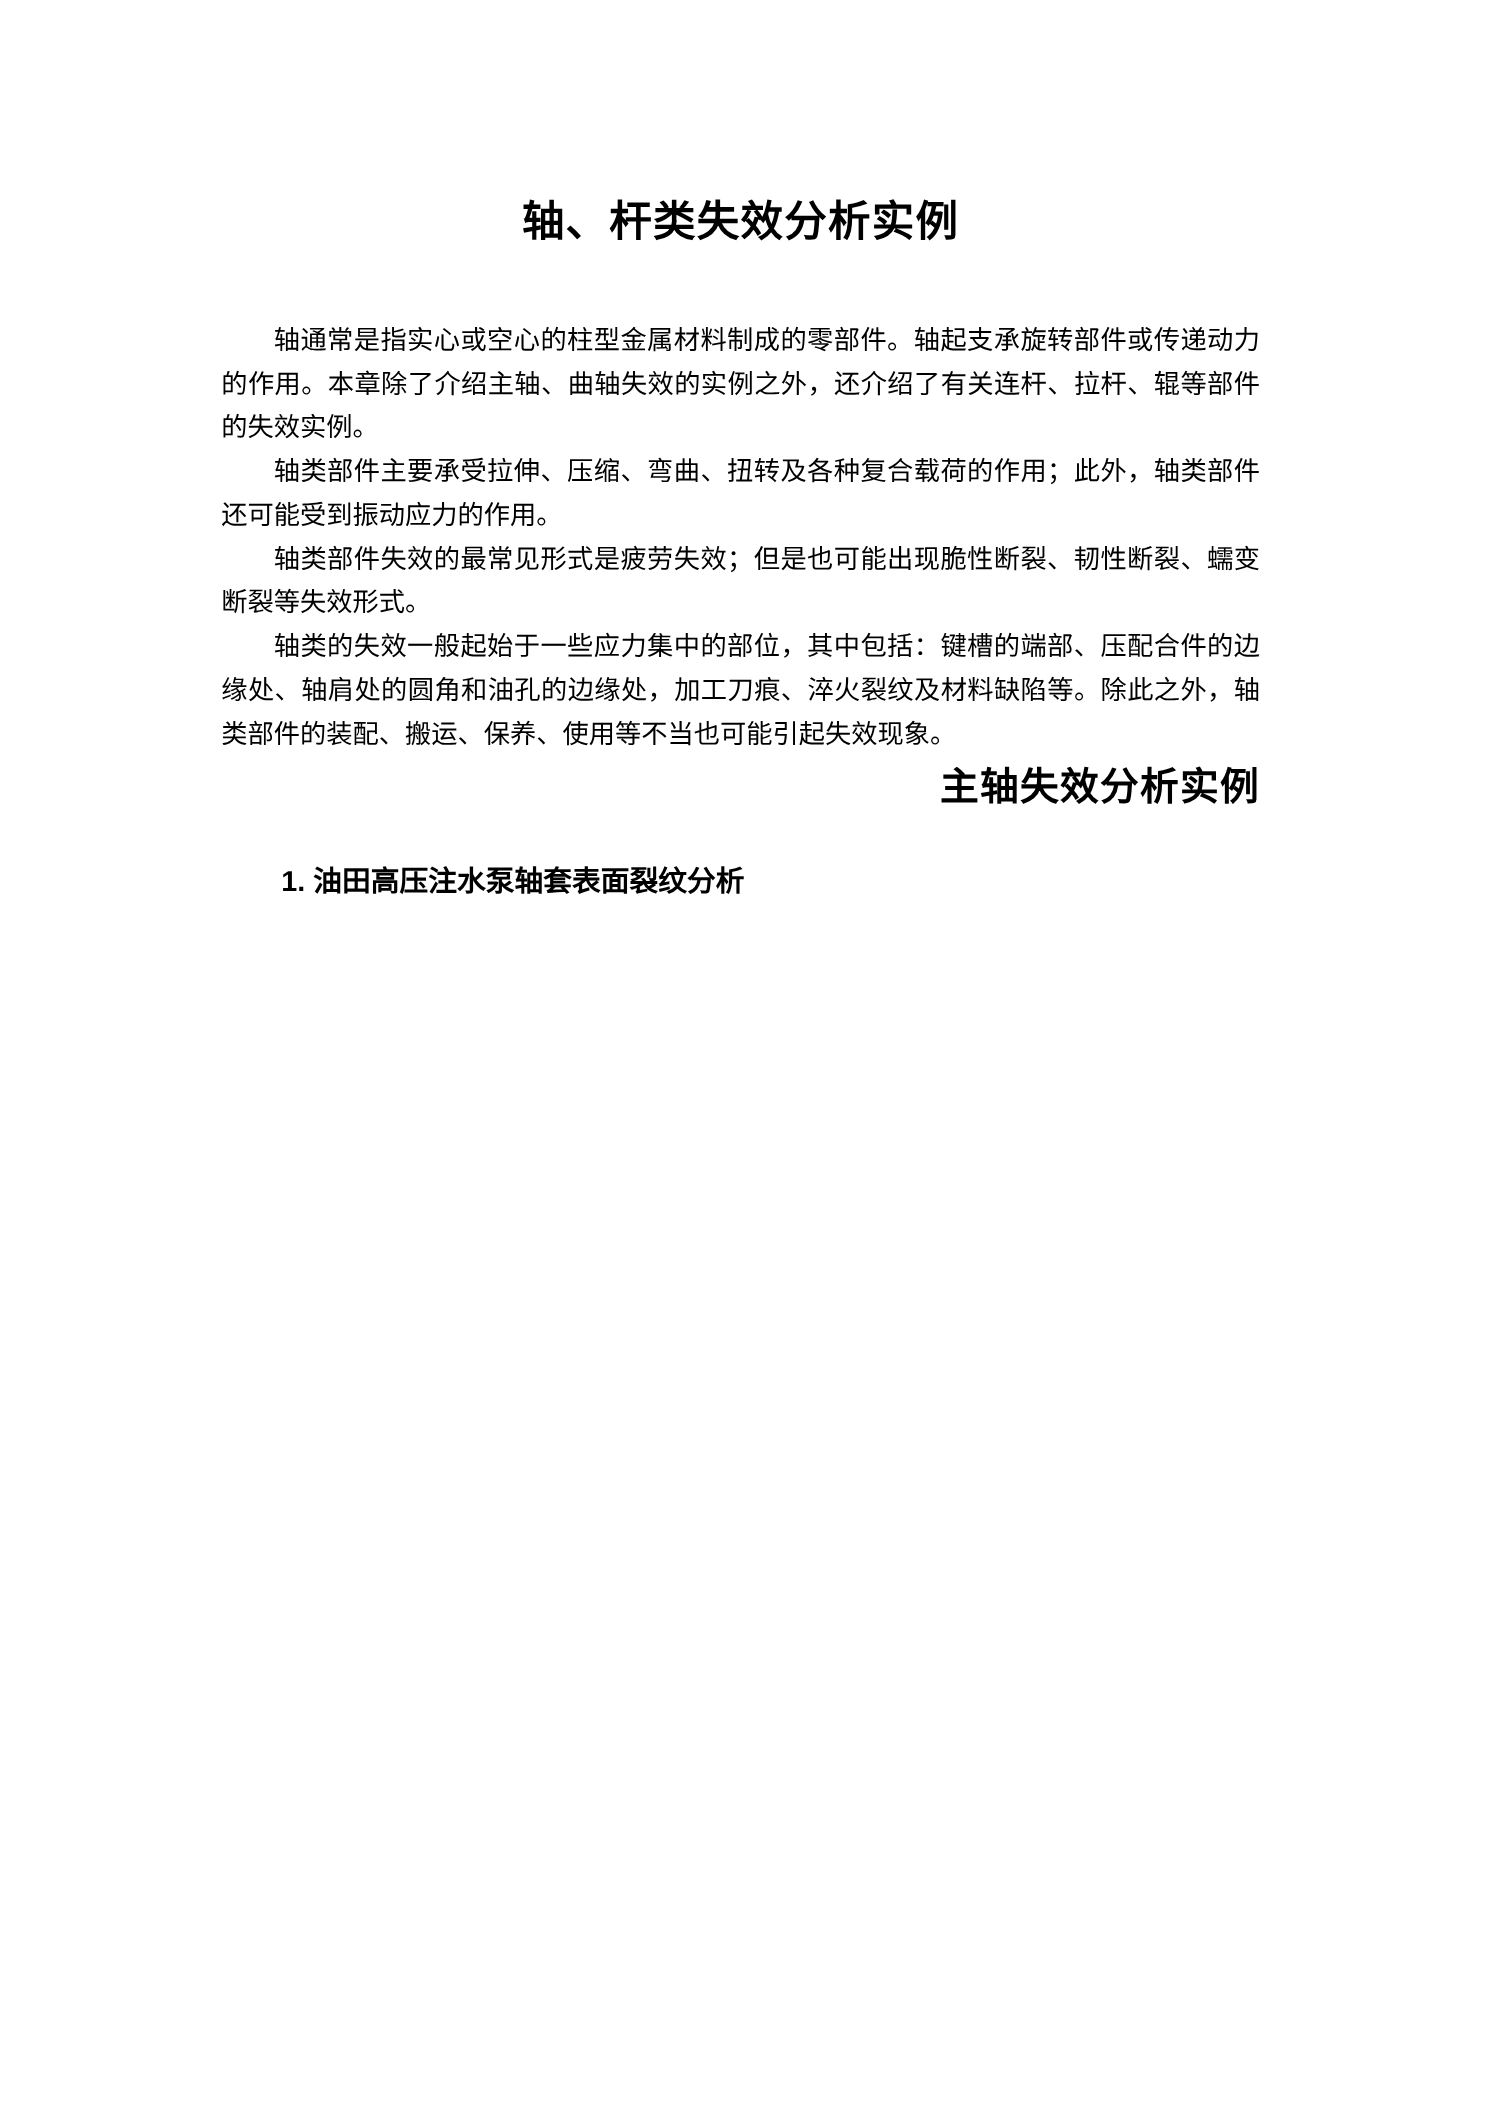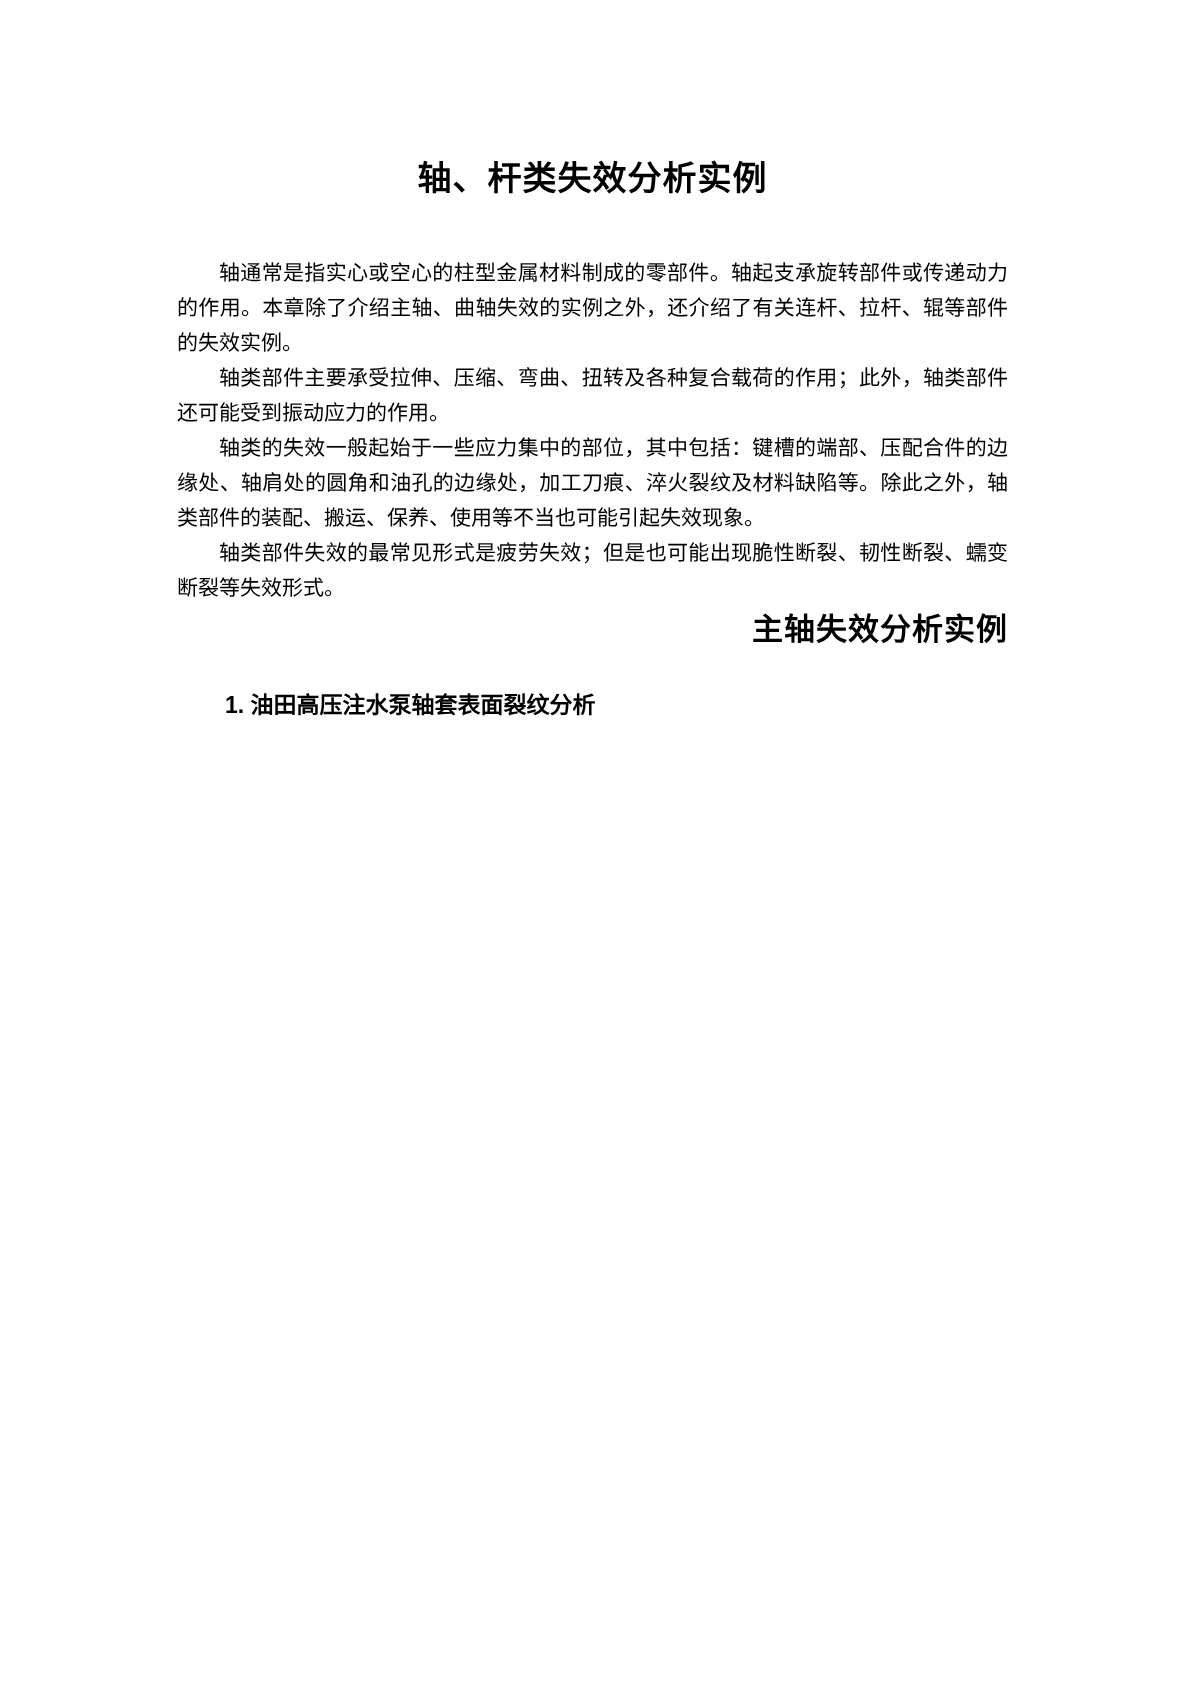--- a/index.html
+++ b/index.html
@@ -73,22 +73,22 @@
 </head>
 <body>
 
 <div class="page">
 
   <h1 class="doc-title">轴、杆类失效分析实例</h1>
 
   <div class="intro-block">
     <p class="body-par">轴通常是指实心或空心的柱型金属材料制成的零部件。轴起支承旋转部件或传递动力的作用。本章除了介绍主轴、曲轴失效的实例之外，还介绍了有关连杆、拉杆、辊等部件的失效实例。</p>
     <p class="body-par">轴类部件主要承受拉伸、压缩、弯曲、扭转及各种复合载荷的作用；此外，轴类部件还可能受到振动应力的作用。</p>
+    <p class="body-par">轴类部件失效的最常见形式是疲劳失效；但是也可能出现脆性断裂、韧性断裂、蠕变断裂等失效形式。</p>
     <p class="body-par">轴类的失效一般起始于一些应力集中的部位，其中包括：键槽的端部、压配合件的边缘处、轴肩处的圆角和油孔的边缘处，加工刀痕、淬火裂纹及材料缺陷等。除此之外，轴类部件的装配、搬运、保养、使用等不当也可能引起失效现象。</p>
-    <p class="body-par">轴类部件失效的最常见形式是疲劳失效；但是也可能出现脆性断裂、韧性断裂、蠕变断裂等失效形式。</p>
   </div>
 
   <h2 class="section-heading">主轴失效分析实例</h2>
 
   <h3 class="subsection-heading">1.  油田高压注水泵轴套表面裂纹分析</h3>
 
   <div class="section-body">
   </div>
 
   <div class="page-number">1</div>

